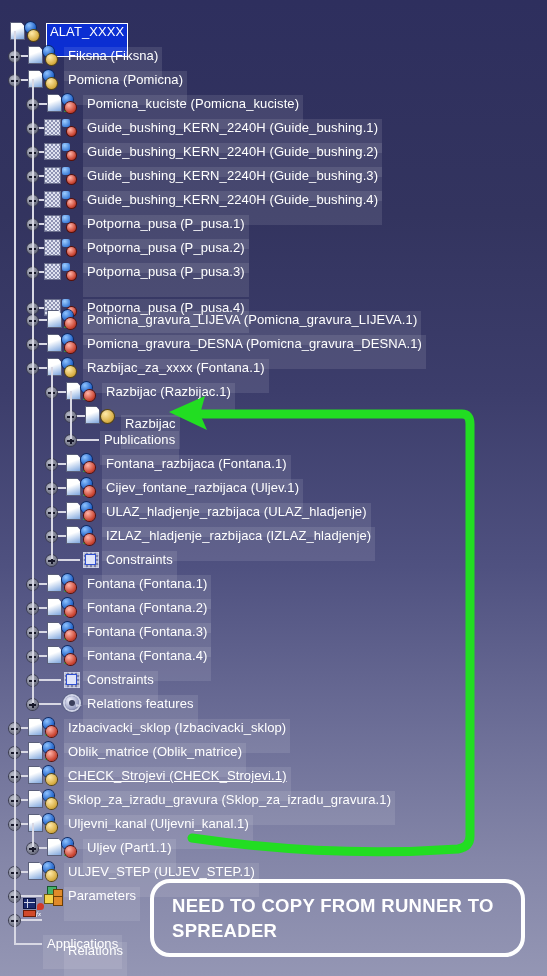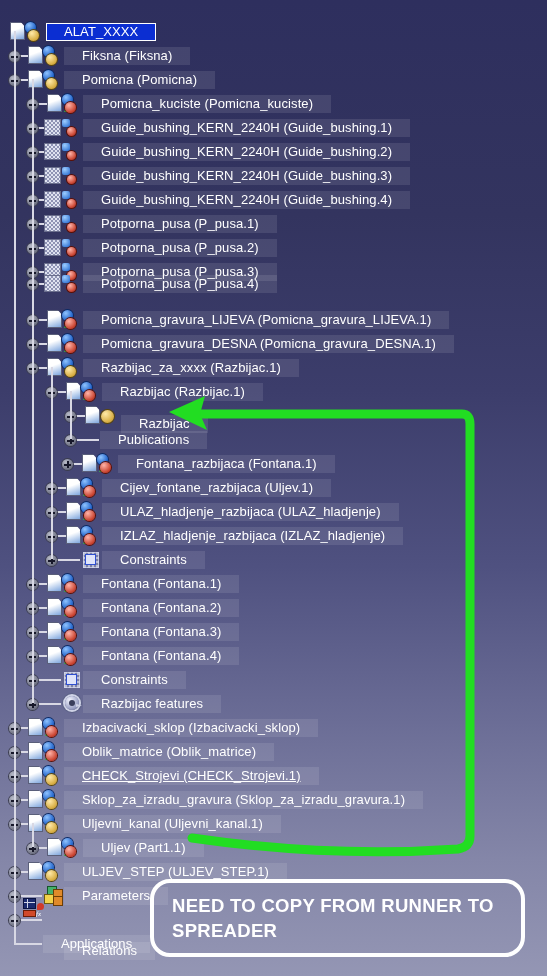--- a/index.html
+++ b/index.html
@@ -8,24 +8,24 @@
     font-family:"Liberation Sans", sans-serif;
     background:linear-gradient(180deg,
       #2e2f5e 0%, #33345f 22%, #3c3d6b 40%,
       #4f5180 58%, #6b6d96 74%, #8486a8 88%, #9496b4 100%);
     position:relative;
   }
   #tree{position:absolute;left:0;top:0;width:547px;height:976px;}
 
   .row{position:absolute;height:24px;left:0;right:0;}
   .row .lbl{
-    position:absolute;top:3px;height:18px;line-height:18px;
+    position:absolute;top:3px;height:34px;line-height:18px;
     color:#ffffff;font-size:13px;white-space:nowrap;
     background:rgba(255,255,255,0.10);
-    padding:0 18px;letter-spacing:0.1px;
+    padding:0 4px;letter-spacing:0.1px;
   }
   .row.sel .lbl{
     background:#0b2ed2;color:#ffffff;
     box-shadow:0 0 0 1px #ffffff inset;
   }
   .ico{position:absolute;top:2px;width:20px;height:19px;}
 
   
   .vline{position:absolute;width:2px;background:#d8d8e4;}
   .hline{position:absolute;height:2px;background:#d8d8e4;}
@@ -175,21 +175,21 @@
       <span class="exp plus" style="left:27px;"></span>
       <span class="ico" style="left:62px;"><span class="ic"><span class="checker"></span><span class="blue-sq"></span><span class="gearred" style="left:5px;top:9px;width:9px;height:9px;"></span></span></span>
       <span class="lbl" style="left:83px;">Potporna_pusa (P_pusa.2)</span>
     </div>
     <div class="row" style="top: 260px;">
       <span class="hline" style="left:32px;top:11px;width:29px;"></span>
       <span class="exp plus" style="left:27px;"></span>
       <span class="ico" style="left:62px;"><span class="ic"><span class="checker"></span><span class="blue-sq"></span><span class="gearred" style="left:5px;top:9px;width:9px;height:9px;"></span></span></span>
       <span class="lbl" style="left:83px;">Potporna_pusa (P_pusa.3)</span>
     </div>
-    <div class="row" style="top: 272px; text-decoration: underline;">
+    <div class="row" style="top: 296px; text-decoration: underline;">
       <span class="hline" style="left:32px;top:11px;width:29px;"></span>
       <span class="exp plus" style="left:27px;"></span>
       <span class="ico" style="left:62px;"><span class="ic"><span class="checker"></span><span class="blue-sq"></span><span class="gearred" style="left:5px;top:9px;width:9px;height:9px;"></span></span></span>
       <span class="lbl" style="left:83px;">Potporna_pusa (P_pusa.4)</span>
     </div>
     <div class="row" style="top: 308px;">
       <span class="hline" style="left:32px;top:11px;width:29px;"></span>
       <span class="exp plus" style="left:27px;"></span>
       <span class="ico" style="left:62px;"><span class="ic"><span class="sheet blue"></span><span class="gearblue"></span><span class="green"></span><span class="gearred"></span></span></span>
       <span class="lbl" style="left:83px;">Pomicna_gravura_LIJEVA (Pomicna_gravura_LIJEVA.1)</span>
@@ -197,40 +197,40 @@
     <div class="row" style="top: 332px;">
       <span class="hline" style="left:32px;top:11px;width:29px;"></span>
       <span class="exp plus" style="left:27px;"></span>
       <span class="ico" style="left:62px;"><span class="ic"><span class="sheet blue"></span><span class="gearblue"></span><span class="green"></span><span class="gearred"></span></span></span>
       <span class="lbl" style="left:83px;">Pomicna_gravura_DESNA (Pomicna_gravura_DESNA.1)</span>
     </div>
     <div class="row" style="top: 356px;">
       <span class="hline" style="left:32px;top:11px;width:29px;"></span>
       <span class="exp " style="left:27px;"></span>
       <span class="ico" style="left:62px;"><span class="ic"><span class="sheet blue"></span><span class="gearblue"></span><span class="gearyel"></span></span></span>
-      <span class="lbl" style="left:83px;">Razbijac_za_xxxx (Razbijac.1)</span>
+      <span class="lbl" style="left:83px;">Razbijac_za_xxxx (Fontana.1)</span>
     </div>
     <div class="row" style="top: 380px;">
       <span class="hline" style="left:51px;top:11px;width:29px;"></span>
       <span class="exp " style="left:46px;"></span>
       <span class="ico" style="left:81px;"><span class="ic"><span class="sheet blue"></span><span class="gearblue"></span><span class="green"></span><span class="gearred"></span></span></span>
       <span class="lbl" style="left:102px;">Razbijac (Razbijac.1)</span>
     </div>
     <div class="row" style="top: 404px;">
       <span class="hline" style="left:70px;top:11px;width:29px;"></span>
       <span class="exp plus" style="left:65px;"></span>
       <span class="ico" style="left:100px;"><span class="ic"><span class="sheet blue" style="right:0;top:0;"></span><span class="gearyel" style="left:1px;top:4px;width:13px;height:13px;"></span></span></span>
       <span class="lbl" style="left:121px;margin-top:8px;">Razbijac</span>
     </div>
     <div class="row" style="top: 428px;">
       <span class="hline" style="left:70px;top:11px;width:29px;"></span>
       <span class="exp plus" style="left:65px;"></span>
       <span class="lbl" style="left:100px;">Publications</span>
     </div>
-    <div class="row" style="top: 452px; margin-left: 16px;">
+    <div class="row" style="top: 452px;">
       <span class="hline" style="left:51px;top:11px;width:29px;"></span>
       <span class="exp plus" style="left:46px;"></span>
       <span class="ico" style="left:81px;"><span class="ic"><span class="sheet blue"></span><span class="gearblue"></span><span class="green"></span><span class="gearred"></span></span></span>
       <span class="lbl" style="left:102px;">Fontana_razbijaca (Fontana.1)</span>
     </div>
     <div class="row" style="top: 476px;">
       <span class="hline" style="left:51px;top:11px;width:29px;"></span>
       <span class="exp plus" style="left:46px;"></span>
       <span class="ico" style="left:81px;"><span class="ic"><span class="sheet blue"></span><span class="gearblue"></span><span class="green"></span><span class="gearred"></span></span></span>
       <span class="lbl" style="left:102px;">Cijev_fontane_razbijaca (Uljev.1)</span>
@@ -280,21 +280,21 @@
     <div class="row" style="top: 668px;">
       <span class="hline" style="left:32px;top:11px;width:29px;"></span>
       <span class="exp plus" style="left:27px;"></span>
       <span class="ico" style="left:62px;"><span class="ic"><span class="cbox"></span><span class="cbox2"></span></span></span>
       <span class="lbl" style="left:83px;">Constraints</span>
     </div>
     <div class="row" style="top: 692px;">
       <span class="hline" style="left:32px;top:11px;width:29px;"></span>
       <span class="exp plus" style="left:27px;"></span>
       <span class="ico" style="left:62px;"><span class="ic"><span class="cog"></span><span class="cogtail"></span></span></span>
-      <span class="lbl" style="left:83px;">Razbijac features</span>
+      <span class="lbl" style="left:83px;">Relations features</span>
     </div>
     <div class="row" style="top: 716px;">
       <span class="hline" style="left:14px;top:11px;width:28px;"></span>
       <span class="exp plus" style="left:9px;"></span>
       <span class="ico" style="left:43px;"><span class="ic"><span class="sheet blue"></span><span class="gearblue"></span><span class="green"></span><span class="gearred"></span></span></span>
       <span class="lbl" style="left:64px;">Izbacivacki_sklop (Izbacivacki_sklop)</span>
     </div>
     <div class="row" style="top: 740px;">
       <span class="hline" style="left:14px;top:11px;width:28px;"></span>
       <span class="exp plus" style="left:9px;"></span>

